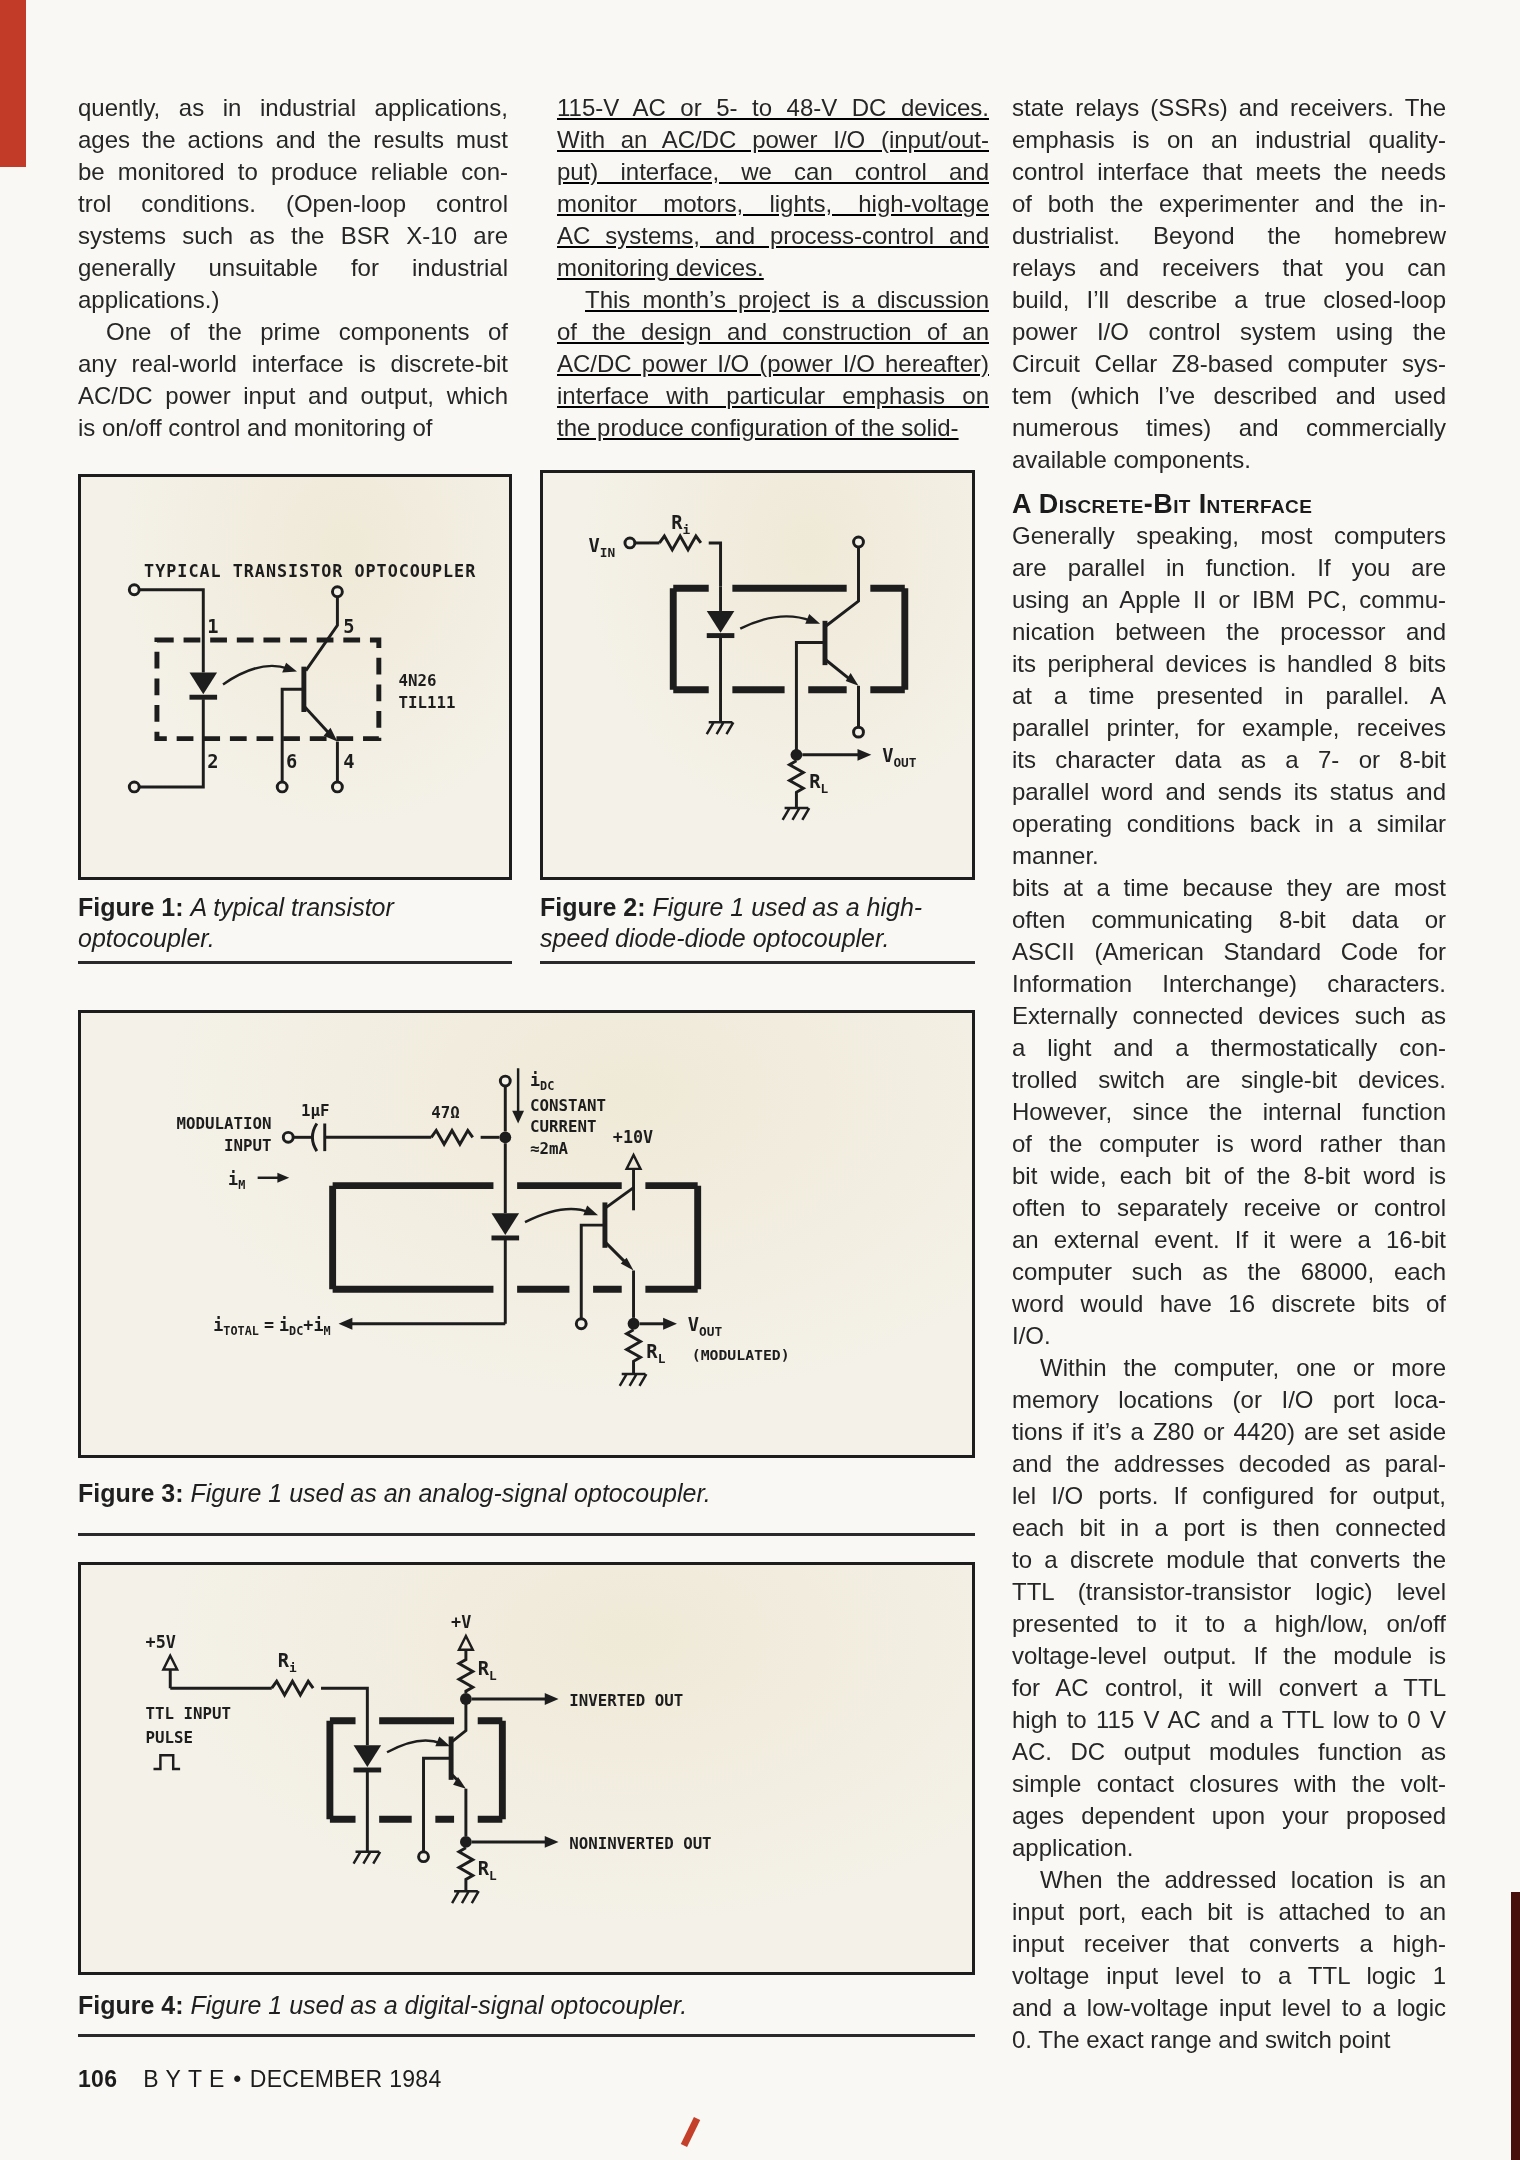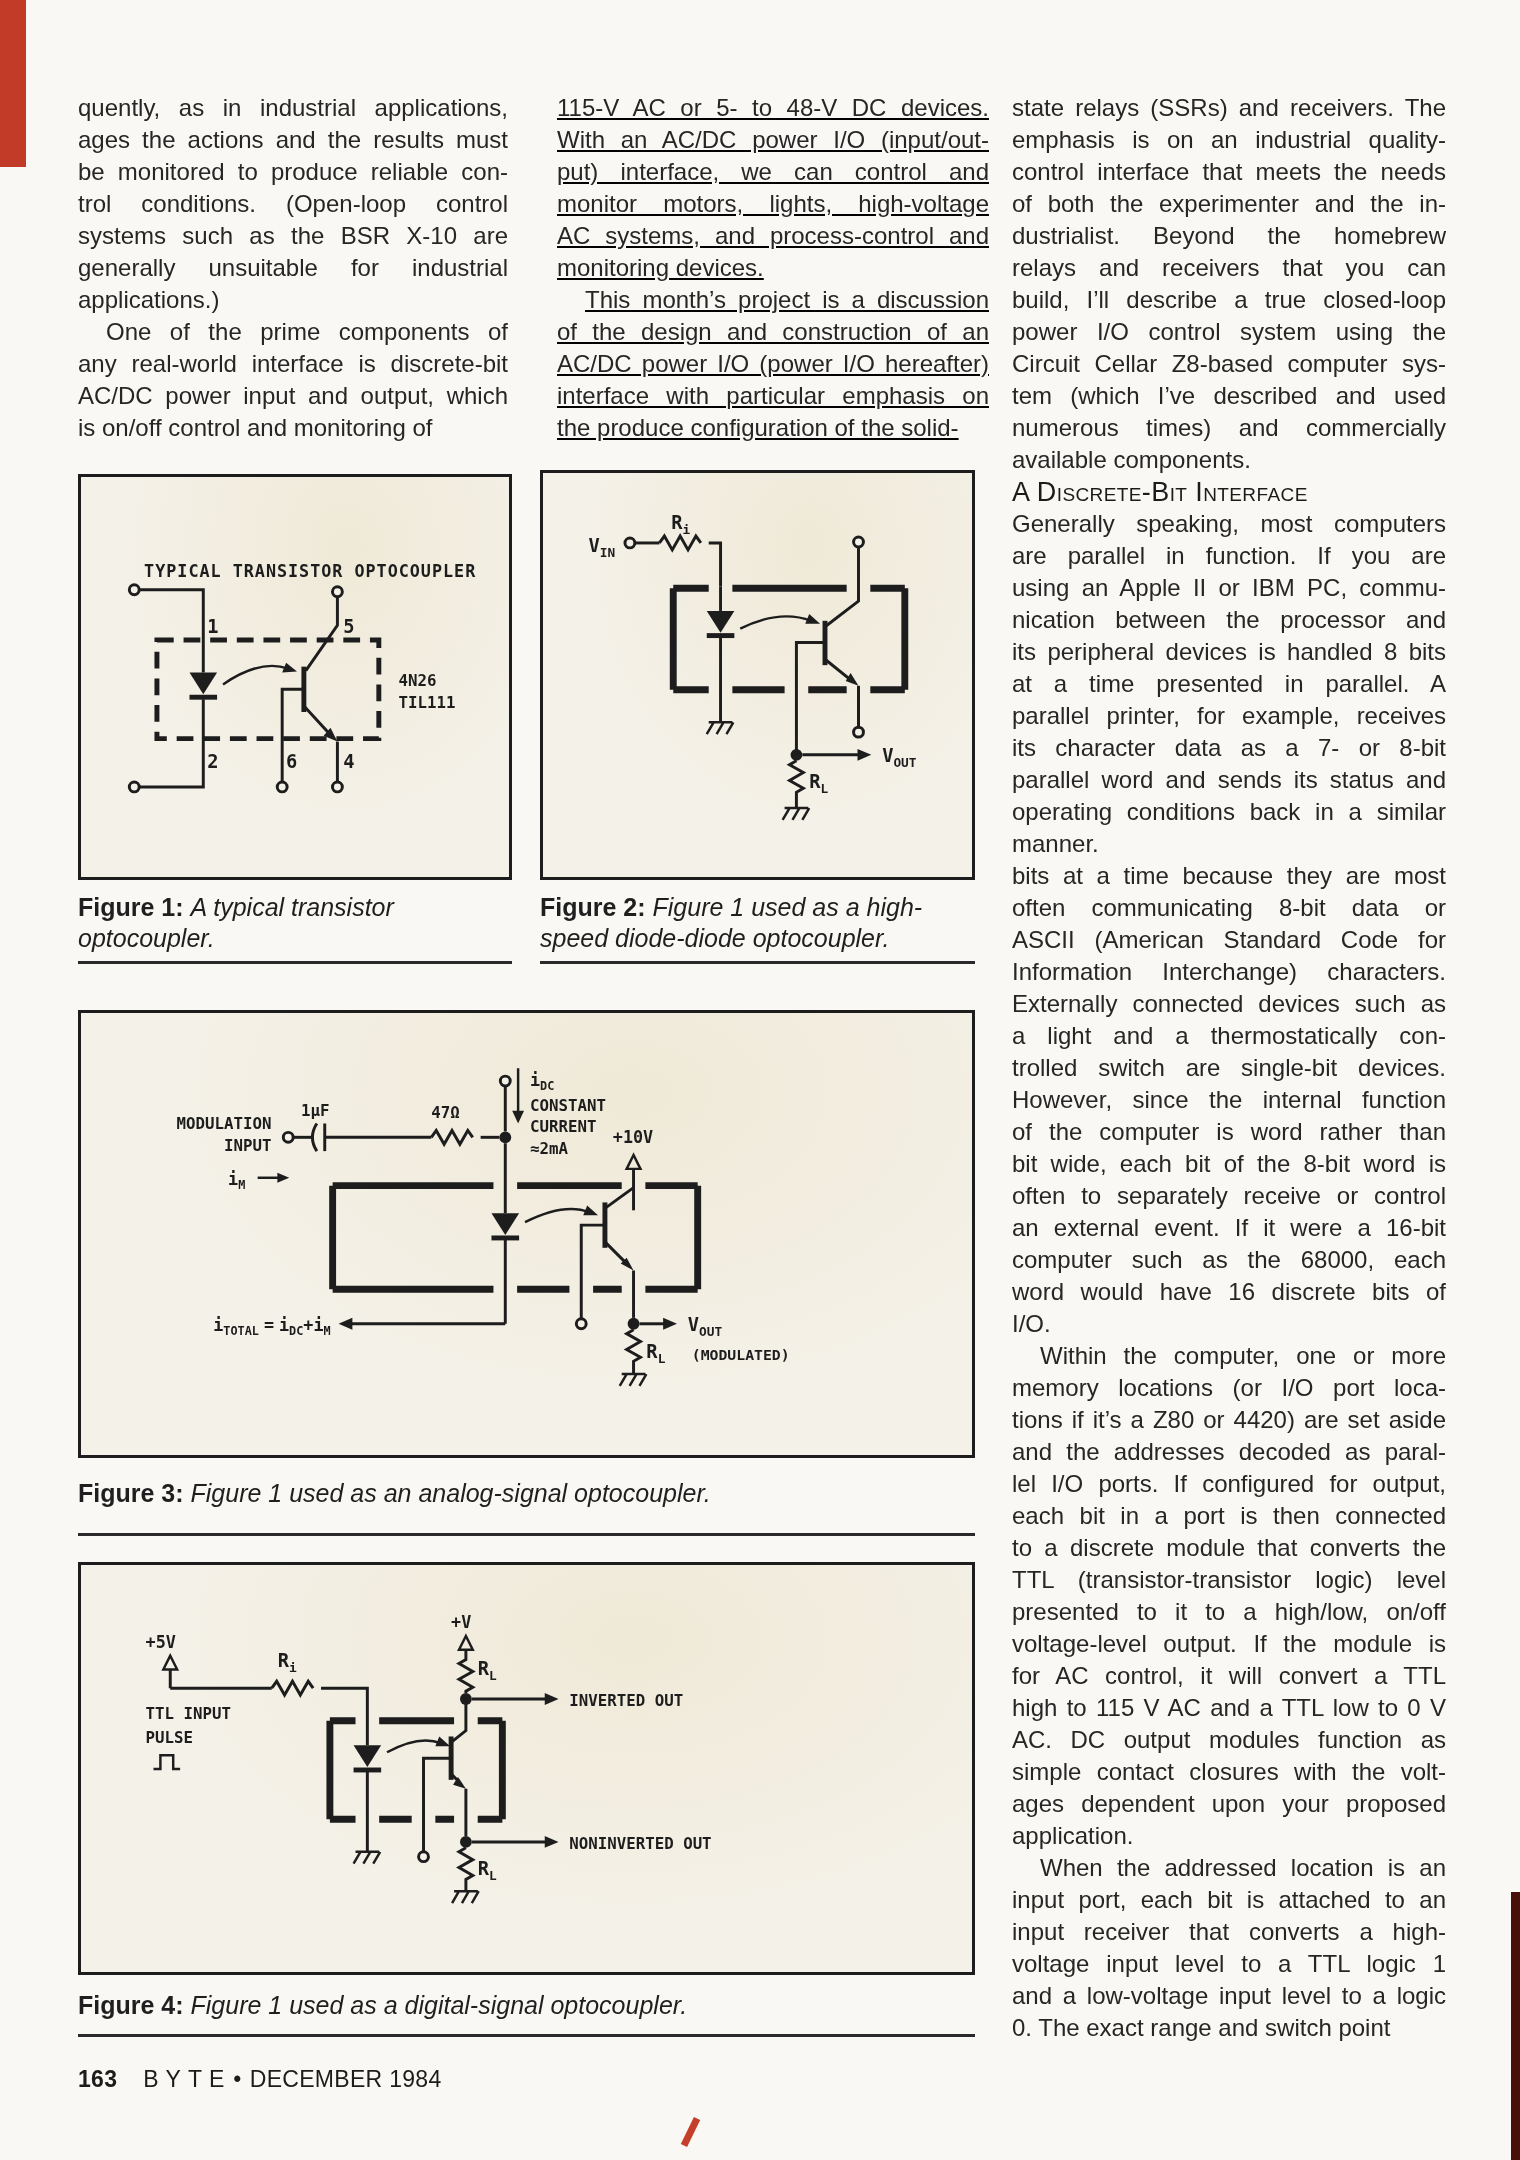--- a/index.html
+++ b/index.html
@@ -9,22 +9,22 @@
 
   
   .col{position:absolute;top:92px;}
   #col1{left:78px;width:430px;}
   #col2{left:557px;width:432px;text-decoration:underline;}
   #col3{left:1012px;width:434px;}
   .tline{font-size:24px;line-height:32px;height:32px;color:#262626;
          white-space:nowrap;text-align:justify;text-align-last:justify;}
   .tline.pend{text-align-last:left;}
   .tline.ind{padding-left:28px;}
-  .heading{font-size:27px;line-height:32px;height:32px;color:#1b1b1b;font-weight:normal;
-           font-variant:small-caps;letter-spacing:.4px;white-space:nowrap;}
+  .heading{font-size:27px;line-height:32px;height:32px;color:#1b1b1b;font-weight:bold;
+           font-variant:small-caps;letter-spacing:.4px;white-space:nowrap;margin-top:12px;}
 
   
   .fig{position:absolute;border:3px solid #1d1d1d;box-sizing:border-box;
        background:radial-gradient(ellipse at 62% 18%, #efe9d7 0%, #f4f1e8 60%);}
   #fig1{left:78px;top:474px;width:434px;height:406px;}
   #fig2{left:540px;top:470px;width:435px;height:410px;}
   #fig3{left:78px;top:1010px;width:897px;height:448px;}
   #fig4{left:78px;top:1562px;width:897px;height:413px;}
   .fig svg{display:block;width:100%;height:100%;}
 
@@ -426,16 +426,16 @@
   <div class="caption" id="cap4">
     <span class="cap-label">Figure 4:</span>
     <span class="cap-text">Figure 1 used as a digital-signal optocoupler.</span>
   </div>
   <div class="rule" id="rule1"></div>
   <div class="rule" id="rule2"></div>
   <div class="rule" id="rule3"></div>
   <div class="rule" id="rule4"></div>
 
   <div class="footer">
-    <span class="pn">163</span><span class="mag">BYTE</span><span class="bullet">•</span><span>DECEMBER 1984</span>
+    <span class="pn">106</span><span class="mag">BYTE</span><span class="bullet">•</span><span>DECEMBER 1984</span>
   </div>
 
 </div>
 
 </body></html>

